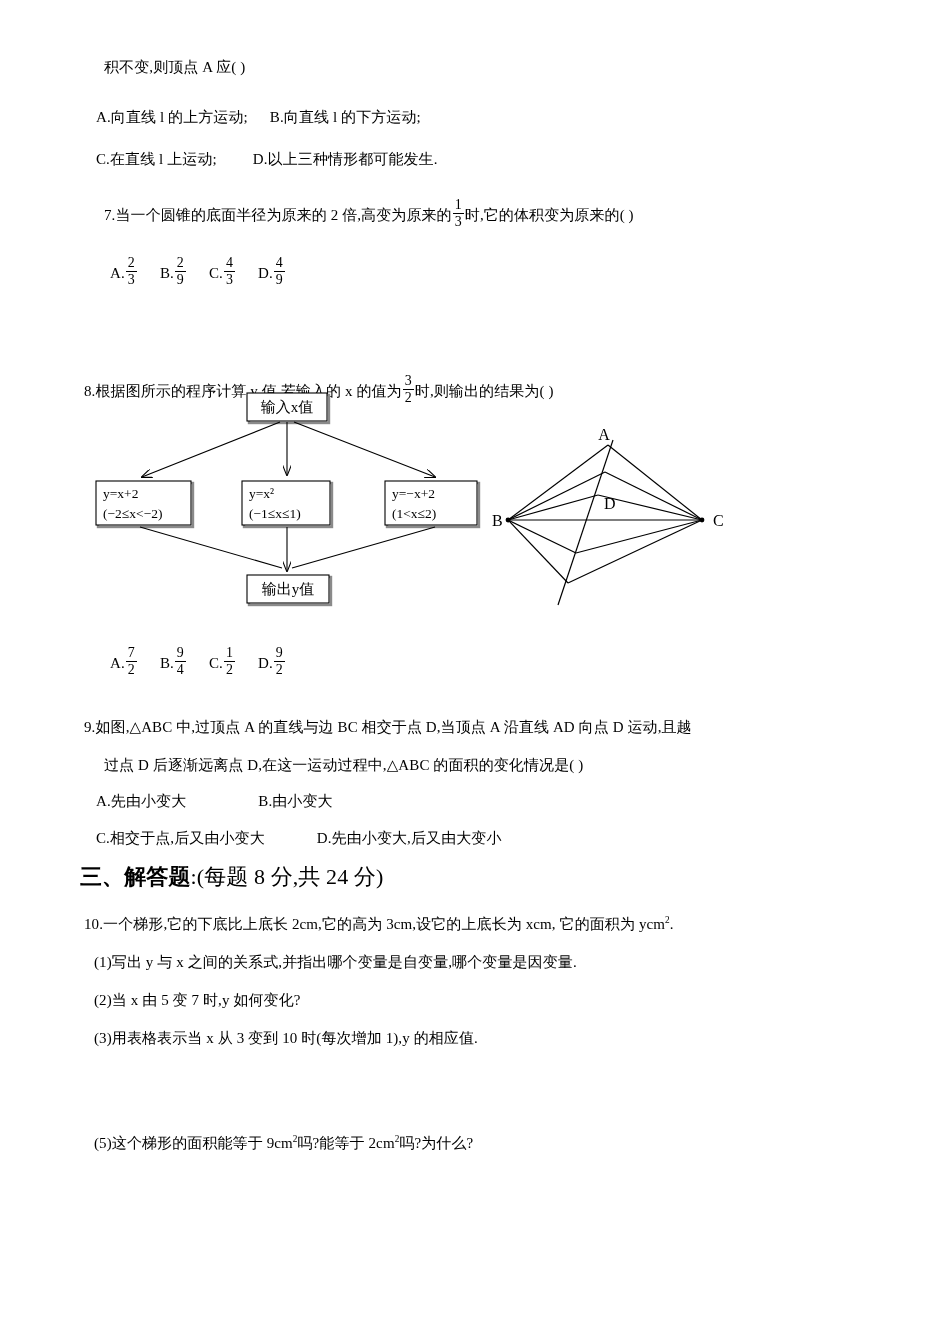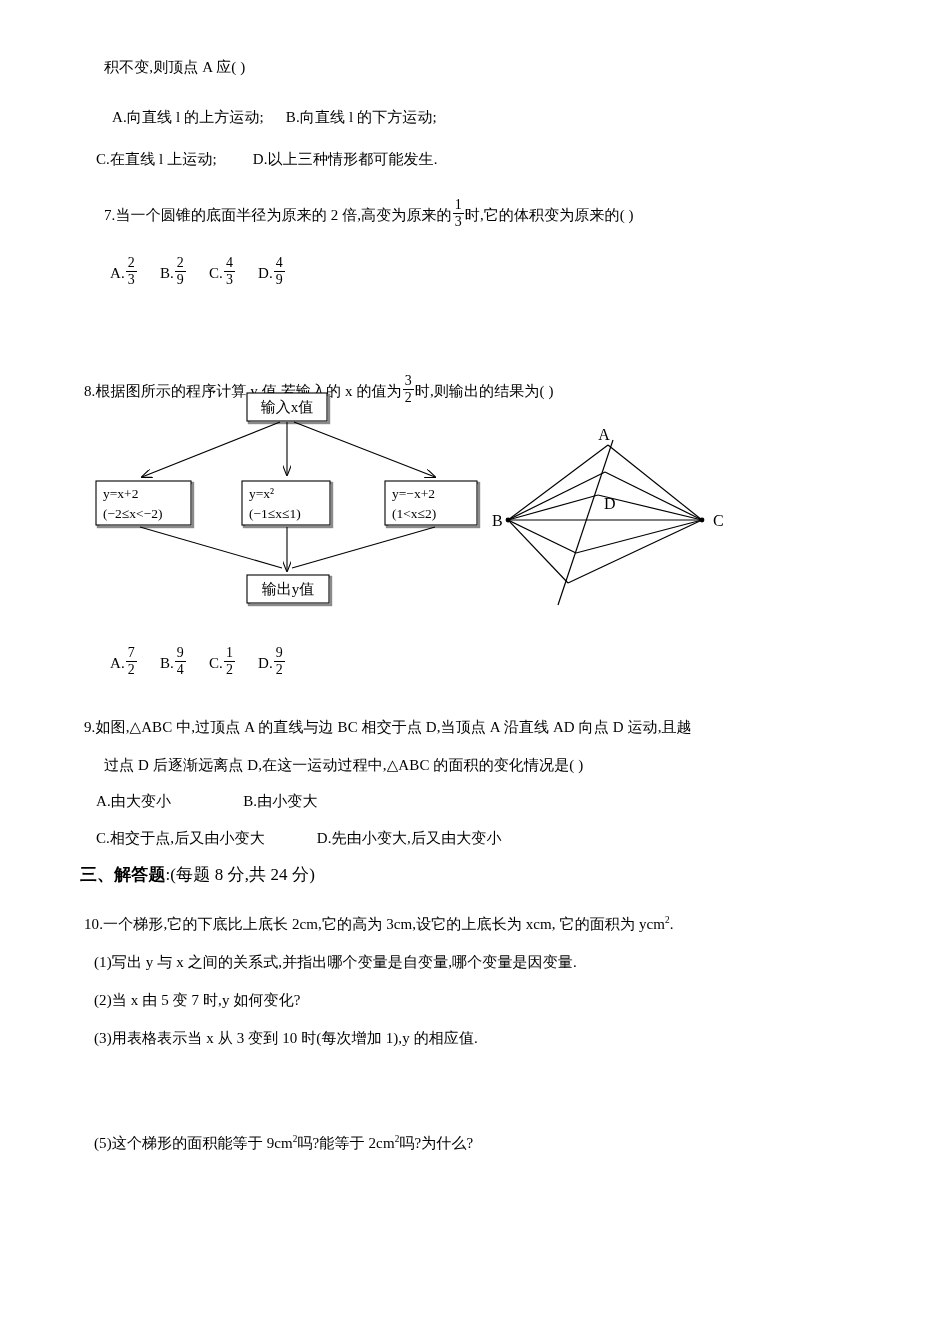--- a/index.html
+++ b/index.html
@@ -90,21 +90,21 @@
     fill: #000;
   }
 </style>
 </head>
 <body>
 
 <div class="page">
 
   <div class="line" style="left:104px; top:60px;">积不变,则顶点 A 应(  )</div>
 
-  <div class="line" style="left:96px; top:110px;margin-left:16px;">
+  <div class="line" style="left:96px; top:110px;">
     <span>A.向直线 l 的上方运动;</span><span class="opt-gap-1"></span><span>B.向直线 l 的下方运动;</span>
   </div>
 
   <div class="line" style="left:96px; top:152px;">
     <span>C.在直线 l 上运动;</span><span class="opt-gap-2"></span><span>D.以上三种情形都可能发生.</span>
   </div>
 
   <div class="line" style="left:84px; top:200px;margin-left:20px;">
     <span>7.当一个圆锥的底面半径为原来的 2 倍,高变为原来的</span><span class="frac"><span class="num">1</span><span class="den">3</span></span><span>时,它的体积变为原来的(  )</span>
   </div>
@@ -193,28 +193,28 @@
   </div>
 
   <div class="line" style="left:110px; top:648px;">
     <span><span>A.</span><span class="frac"><span class="num">7</span><span class="den">2</span></span></span><span class="opt-gap-1"></span><span><span>B.</span><span class="frac"><span class="num">9</span><span class="den">4</span></span></span><span class="opt-gap-1"></span><span><span>C.</span><span class="frac"><span class="num">1</span><span class="den">2</span></span></span><span class="opt-gap-1"></span><span><span>D.</span><span class="frac"><span class="num">9</span><span class="den">2</span></span></span>
   </div>
 
   <div class="line" style="left:84px; top:720px;">9.如图,△ABC 中,过顶点 A 的直线与边 BC 相交于点 D,当顶点 A 沿直线 AD 向点 D 运动,且越</div>
   <div class="line" style="left:104px; top:758px;">过点 D 后逐渐远离点 D,在这一运动过程中,△ABC 的面积的变化情况是(  )</div>
 
   <div class="line" style="left:96px; top:794px;">
-    <span>A.由大变小</span><span class="opt-gap-4"></span><span>B.由小变大</span>
+    <span>A.先由小变大</span><span class="opt-gap-4"></span><span>B.由小变大</span>
   </div>
 
   <div class="line" style="left:96px; top:831px;">
     <span>C.相交于点,后又由小变大</span><span class="opt-gap-3"></span><span>D.先由小变大,后又由大变小</span>
   </div>
 
-  <div class="line" style="left:80px; top:866px; font-size:17px;">
+  <div class="line" style="left:80px; top:866px; font-size:22px;">
     <span class="bold">三、解答题</span><span>:(每题 8 分,共 24 分)</span>
   </div>
 
   <div class="line" style="left:84px; top:916px;">
     <span>10.一个梯形,它的下底比上底长 2cm,它的高为 3cm,设它的上底长为 xcm, 它的面积为 ycm</span><sup class="sq">2</sup><span>.</span>
   </div>
 
   <div class="line" style="left:94px; top:955px;">(1)写出 y 与 x 之间的关系式,并指出哪个变量是自变量,哪个变量是因变量.</div>
   <div class="line" style="left:94px; top:993px;">(2)当 x 由 5 变 7 时,y 如何变化?</div>
   <div class="line" style="left:94px; top:1031px;">(3)用表格表示当 x 从 3 变到 10 时(每次增加 1),y 的相应值.</div>

